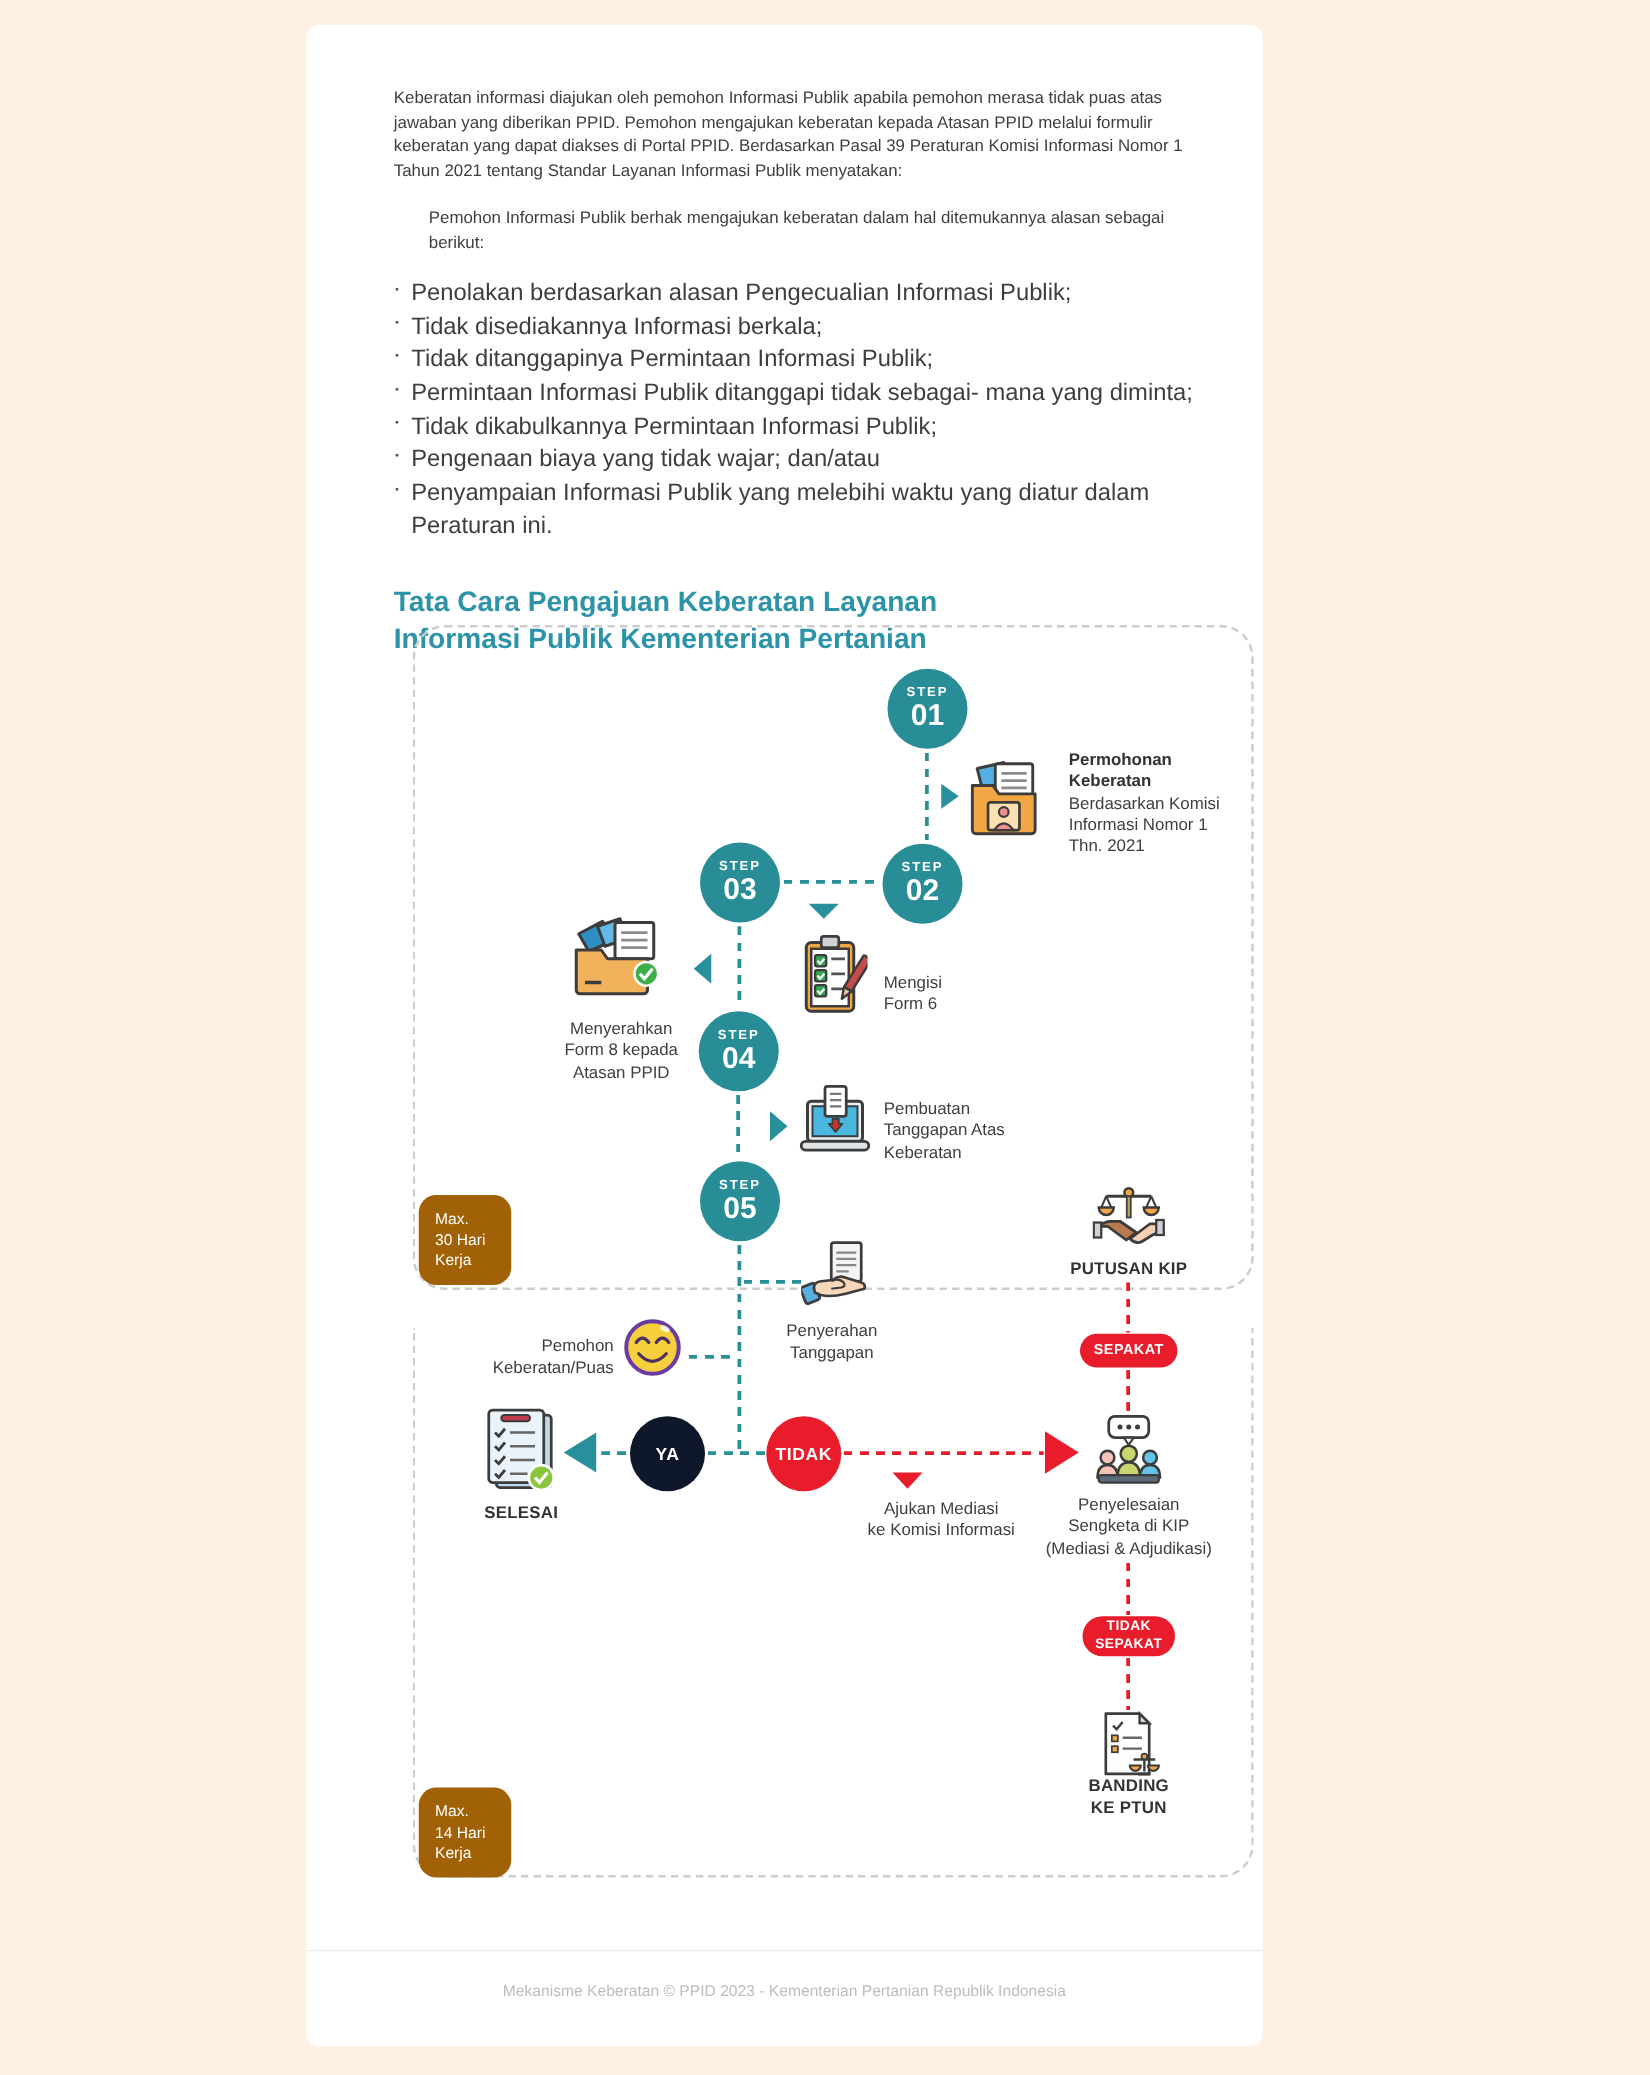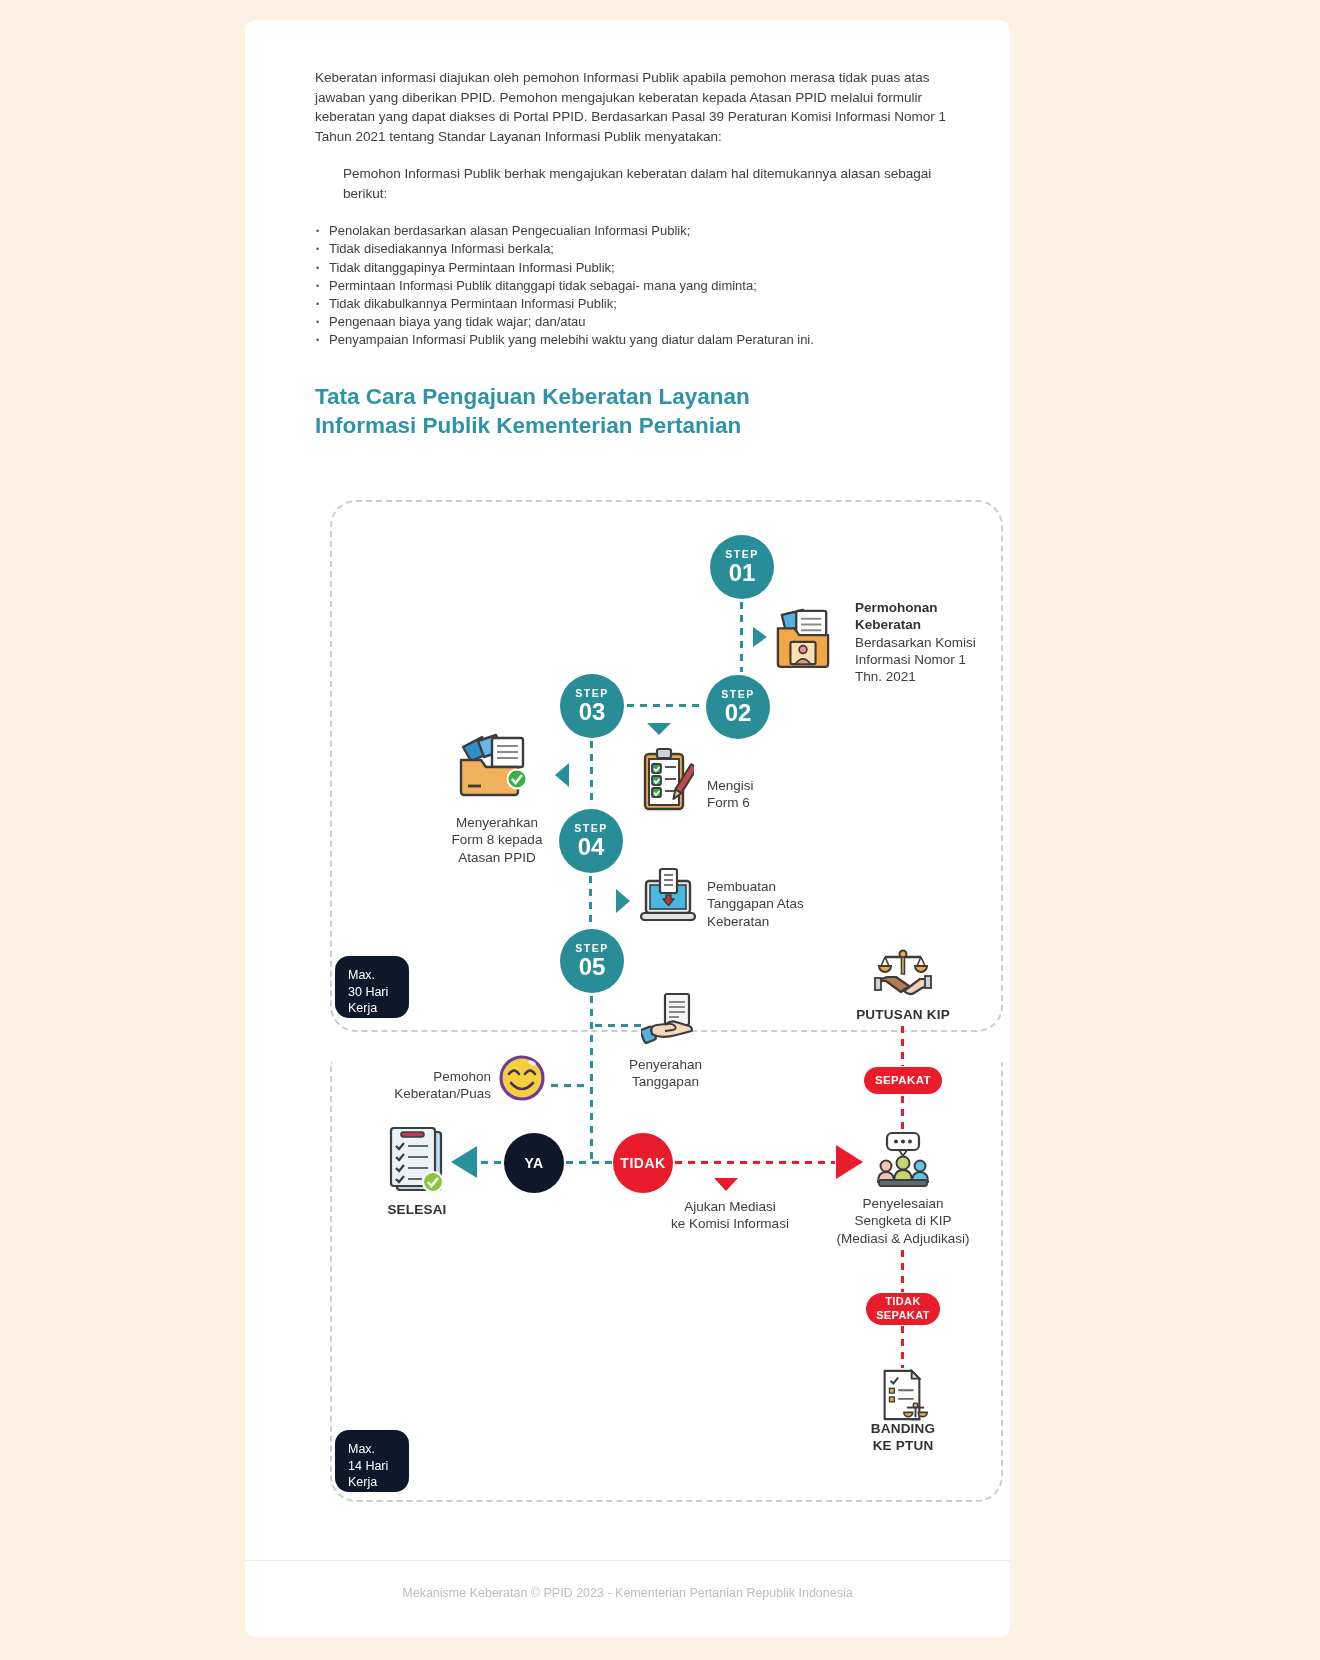--- a/index.html
+++ b/index.html
@@ -4,27 +4,27 @@
 <style>
   html,body{margin:0;padding:0;background:#fcf1e3;font-family:"Liberation Sans","DejaVu Sans",sans-serif;}
   .page{position:relative;width:1320px;height:1660px;background:#fcf1e3;overflow:hidden;}
   .card{position:absolute;left:245px;top:20px;width:765px;height:1617px;background:#ffffff;border-radius:10px;}
   .abs{position:absolute;}
   
   .content{position:absolute;left:70px;top:48px;width:655px;color:#3e3e3e;}
   .content p{margin:0;font-size:13.5px;line-height:1.46;}
   .content p + p{margin-top:17px;margin-left:28px;}
   .reasons{margin:19px 0 0 0;padding:0;list-style:none;}
-  .reasons li{position:relative;padding-left:14px;font-size:13px;line-height:1.4;}
+  .reasons li{position:relative;padding-left:14px;font-size:19px;line-height:1.4;}
   .reasons li::before{content:"•";position:absolute;left:1px;top:0;font-size:9px;line-height:19px;color:#555;}
   .heading{margin-top:32px;font-size:22.5px;line-height:1.3;font-weight:600;color:#2d93a8;width:520px;}
   
   .flow-box1{left:85px;top:480px;width:669px;height:528px;border:2px dashed #cdcdcd;border-radius:26px;}
   .flow-box2{left:85px;top:1042px;width:669px;height:438px;border-left:2px dashed #cdcdcd;border-right:2px dashed #cdcdcd;border-bottom:2px dashed #cdcdcd;border-radius:0 0 26px 26px;}
-  .timebox{background:#0f172a;color:#fff;border-radius:14px;padding:11px 0 0 13px;font-size:12.5px;line-height:1.32;width:74px;height:62px;box-sizing:border-box;z-index:3;}
+  .timebox{background:#a16207;color:#fff;border-radius:14px;padding:11px 0 0 13px;font-size:12.5px;line-height:1.32;width:74px;height:72px;box-sizing:border-box;z-index:3;}
   .step{width:64px;height:64px;border-radius:50%;background:#288d97;color:#fff;display:flex;flex-direction:column;align-items:center;justify-content:center;z-index:2;}
   .step .w{font-size:10.5px;font-weight:bold;letter-spacing:1.5px;line-height:1;}
   .step .n{font-size:24px;font-weight:bold;line-height:1;margin-top:1px;}
   .dh{height:3px;background:repeating-linear-gradient(90deg,var(--dc) 0 7px,transparent 7px 13px);z-index:1;}
   .dv{width:3px;background:repeating-linear-gradient(180deg,var(--dc) 0 7px,transparent 7px 13px);z-index:1;}
   .teal{--dc:#27909b;} .redc{--dc:#e81c2a;}
   .tri{width:0;height:0;z-index:2;}
   .decision{width:60px;height:60px;border-radius:50%;color:#fff;font-weight:bold;font-size:14px;letter-spacing:.5px;display:flex;align-items:center;justify-content:center;z-index:2;}
   .pill{background:#e81c2a;color:#fff;font-weight:bold;font-size:11.5px;letter-spacing:.4px;border-radius:16px;display:flex;flex-direction:column;align-items:center;justify-content:center;text-align:center;line-height:1.25;z-index:2;}
   .lbl{font-size:13.5px;color:#3e3e3e;line-height:1.28;z-index:2;}
@@ -280,21 +280,21 @@
       <div>Penyerahan</div>
       <div>Tanggapan</div>
     </div>
     <div class="abs lbl rgt" style="left:108px;top:1048px;width:138px;">
       <div>Pemohon</div>
       <div>Keberatan/Puas</div>
     </div>
     <div class="abs lbl cen boldlbl" style="left:133px;top:1181px;width:78px;">
       <span>SELESAI</span>
     </div>
-    <div class="abs lbl cen" style="left:415px;top:1178px;width:140px;">
+    <div class="abs lbl cen" style="left:438px;top:1178px;width:140px;">
       <div>Ajukan Mediasi</div>
       <div>ke Komisi Informasi</div>
     </div>
     <div class="abs lbl cen boldlbl" style="left:605px;top:986px;width:106px;">
       <span>PUTUSAN KIP</span>
     </div>
     <div class="abs lbl cen" style="left:588px;top:1175px;width:140px;">
       <div>Penyelesaian</div>
       <div>Sengketa di KIP</div>
       <div>(Mediasi &amp; Adjudikasi)</div>

